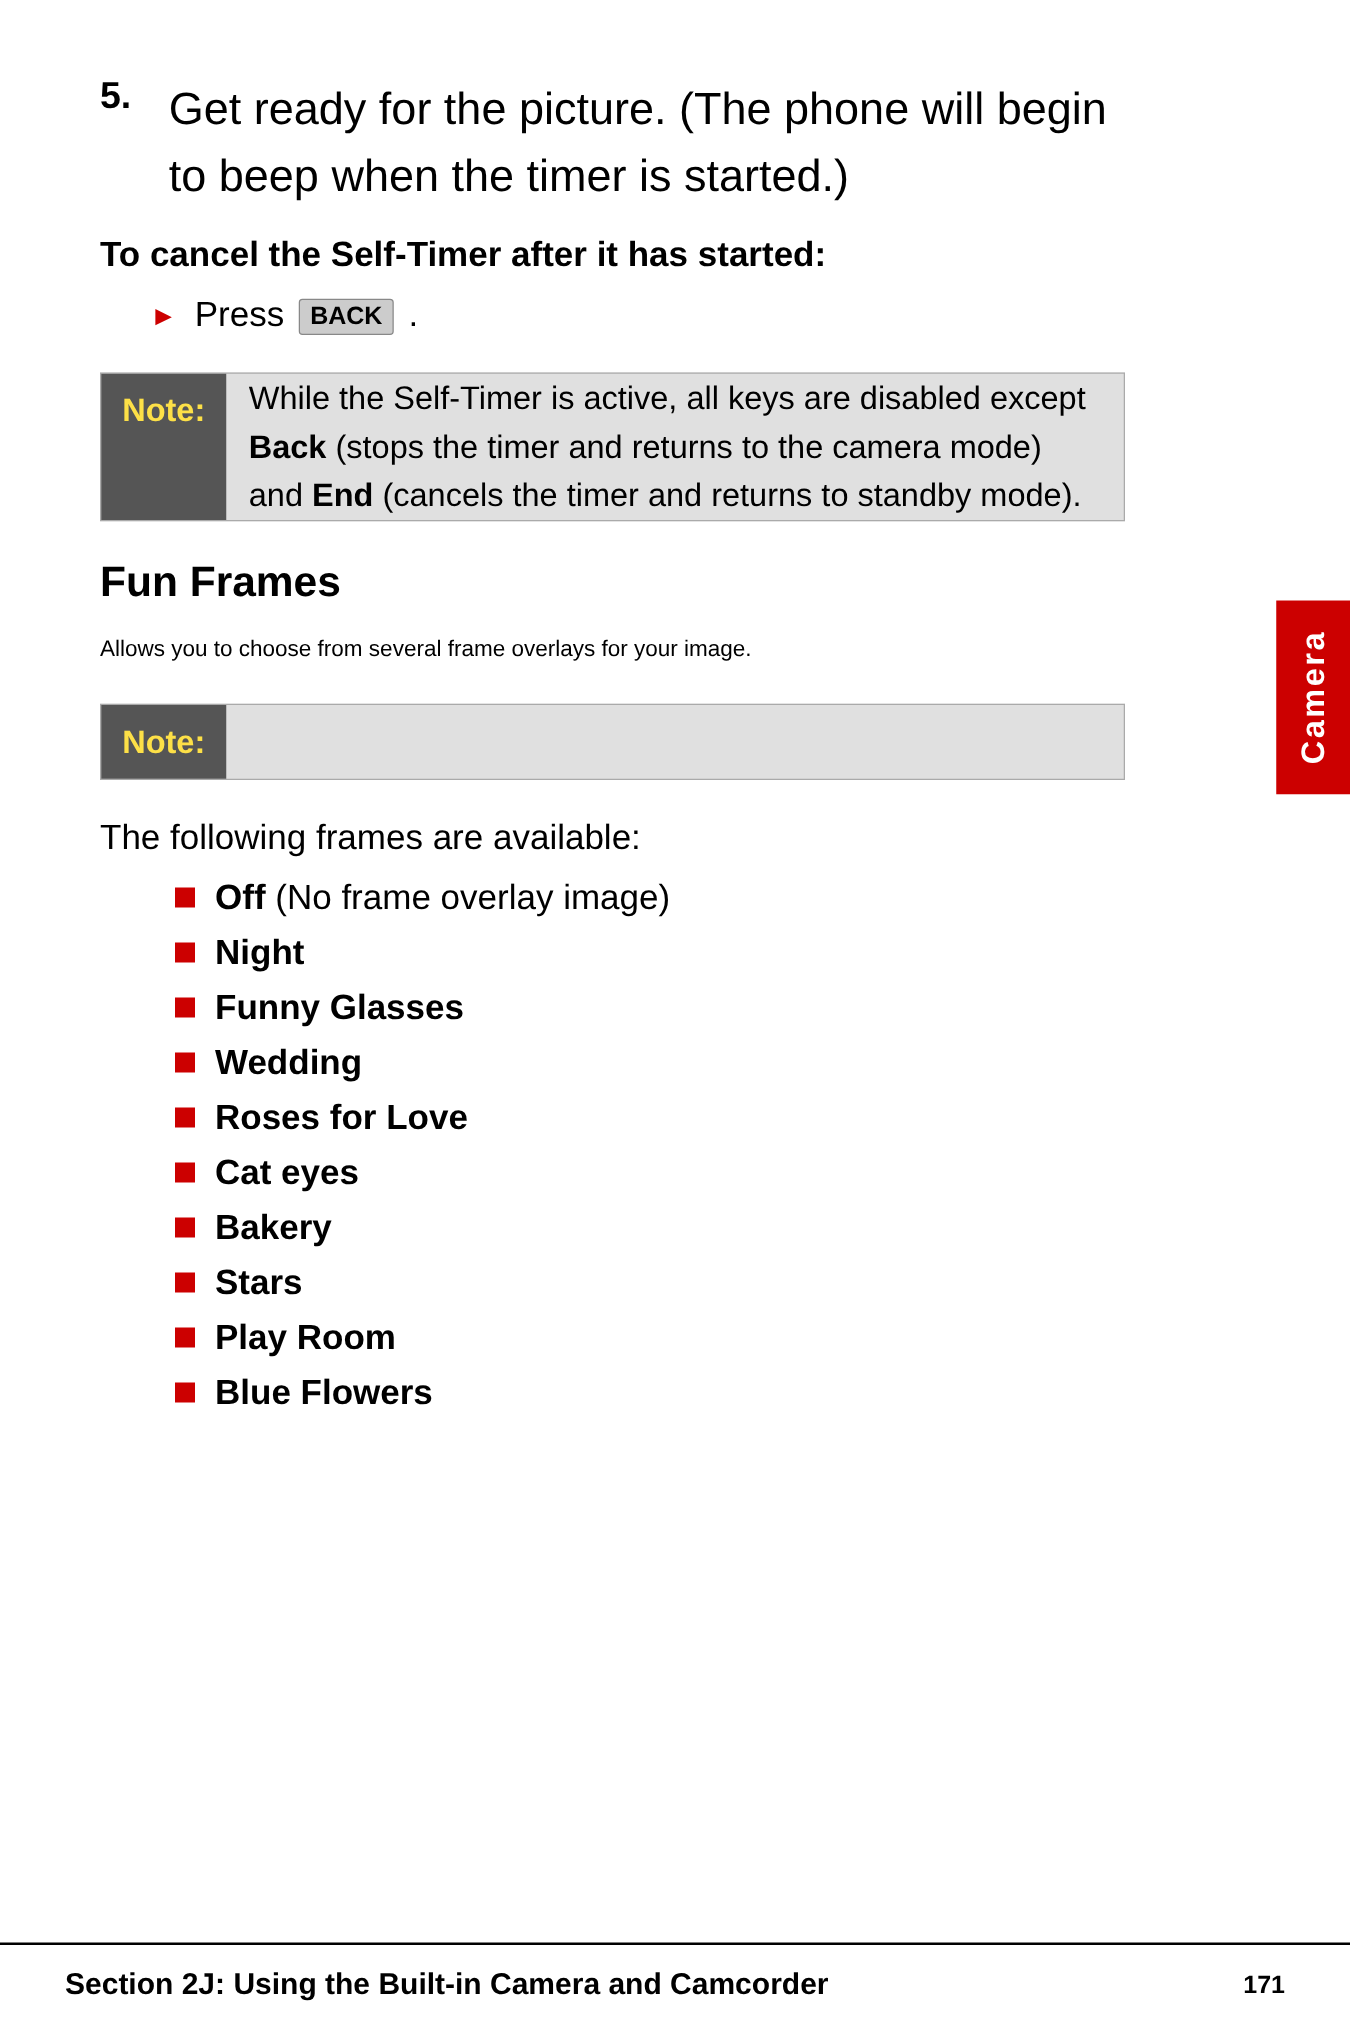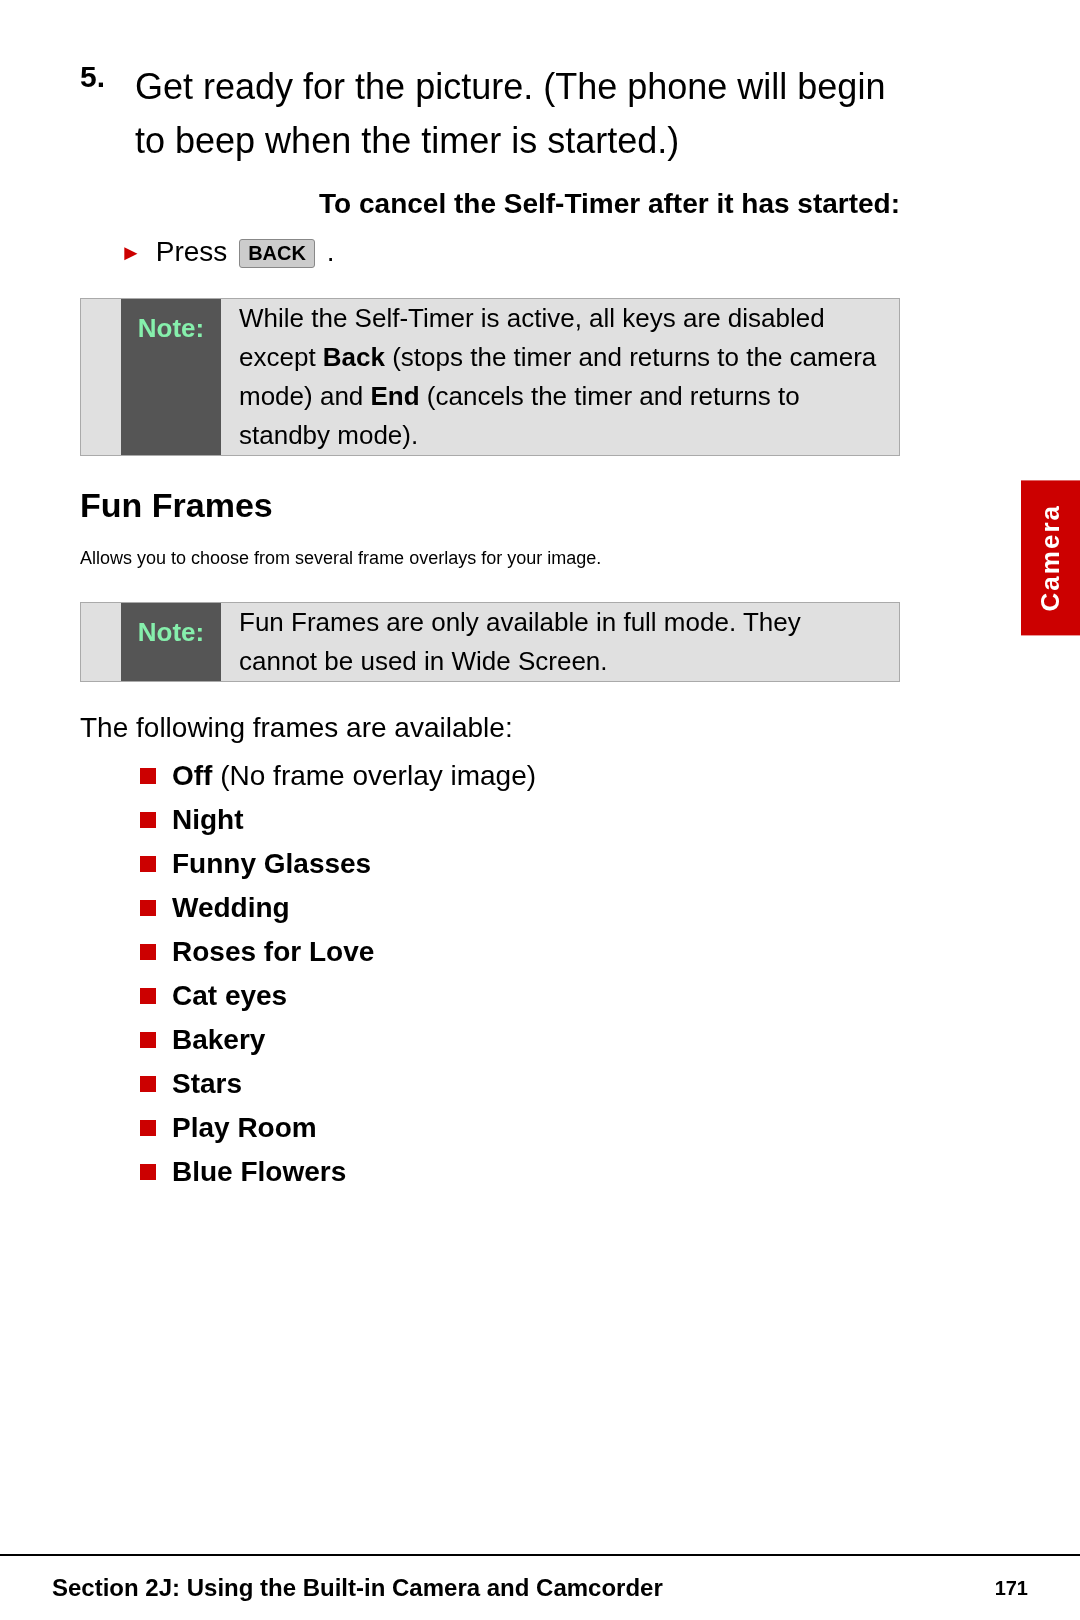--- a/index.html
+++ b/index.html
@@ -37,21 +37,20 @@
     .step-body {
       flex: 1;
       font-size: 36px;
       line-height: 1.5;
     }
 
     .cancel-heading {
       font-size: 28px;
       font-weight: bold;
       margin: 20px 0 16px 0;
-      text-align: right;
     }
 
     .bullet-item {
       display: flex;
       align-items: flex-start;
       margin: 10px 0 10px 40px;
       font-size: 28px;
     }
 
     .red-arrow {
@@ -77,29 +76,28 @@
     .note-box {
       display: flex;
       background: #e0e0e0;
       border: 1px solid #aaaaaa;
       margin: 30px 0;
       padding: 0;
     }
 
     .note-label {
       background: #555555;
-      color: #86efac;
+      color: #fde047;
       font-weight: bold;
       font-size: 26px;
       padding: 14px 16px;
       min-width: 100px;
       display: flex;
       align-items: flex-start;
       justify-content: center;
-      margin-left: 40px;
     }
 
     .note-content {
       padding: 0 18px;
       font-size: 26px;
       line-height: 1.5;
       flex: 1;
     }
 
     .fun-frames-heading {
@@ -210,21 +208,20 @@
       <span>While the Self-Timer is active, all keys are disabled except </span><strong>Back</strong><span> (stops the timer and returns to the camera mode) and </span><strong>End</strong><span> (cancels the timer and returns to standby mode).</span>
     </div>
   </div>
 
   <div class="fun-frames-heading">Fun Frames</div>
 
   <div class="description-text">Allows you to choose from several frame overlays for your image.</div>
 
   <div class="note-box">
     <div class="note-label">Note:</div>
-    <div class="note-content">Fun Frames are only available in full mode. They cannot be used in Wide Screen.</div>
   </div>
 
   <div class="frames-available-text">The following frames are available:</div>
 
   <div class="frame-list">
   <div class="frame-item">
         <div class="red-square"></div>
         <span><strong>Off</strong><span class="frame-item-normal"> (No frame overlay image)</span></span>
       </div>
       <div class="frame-item">

